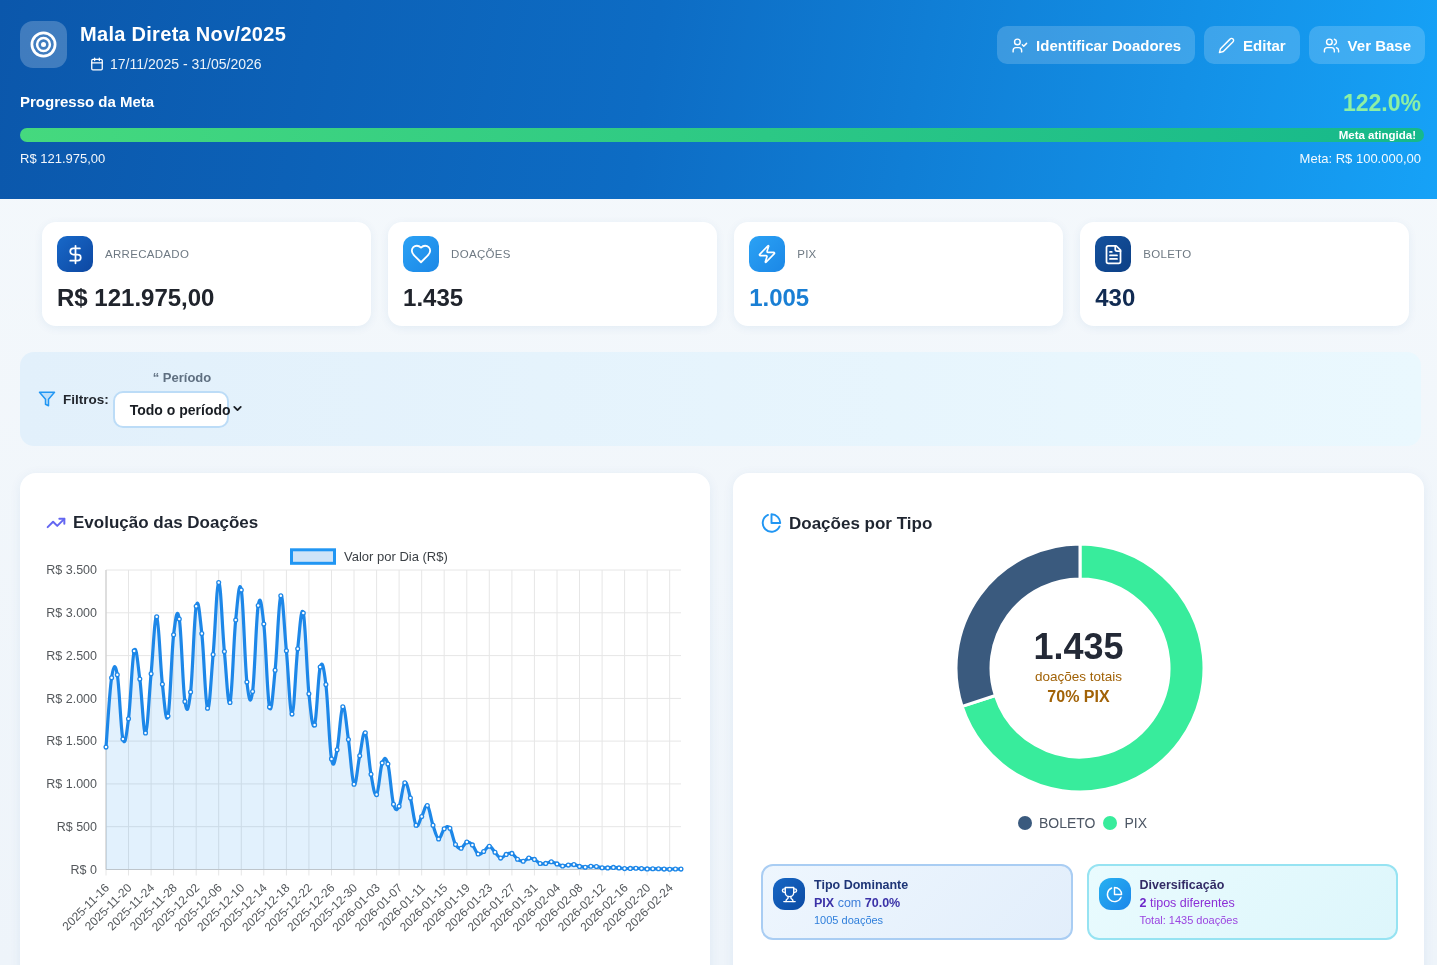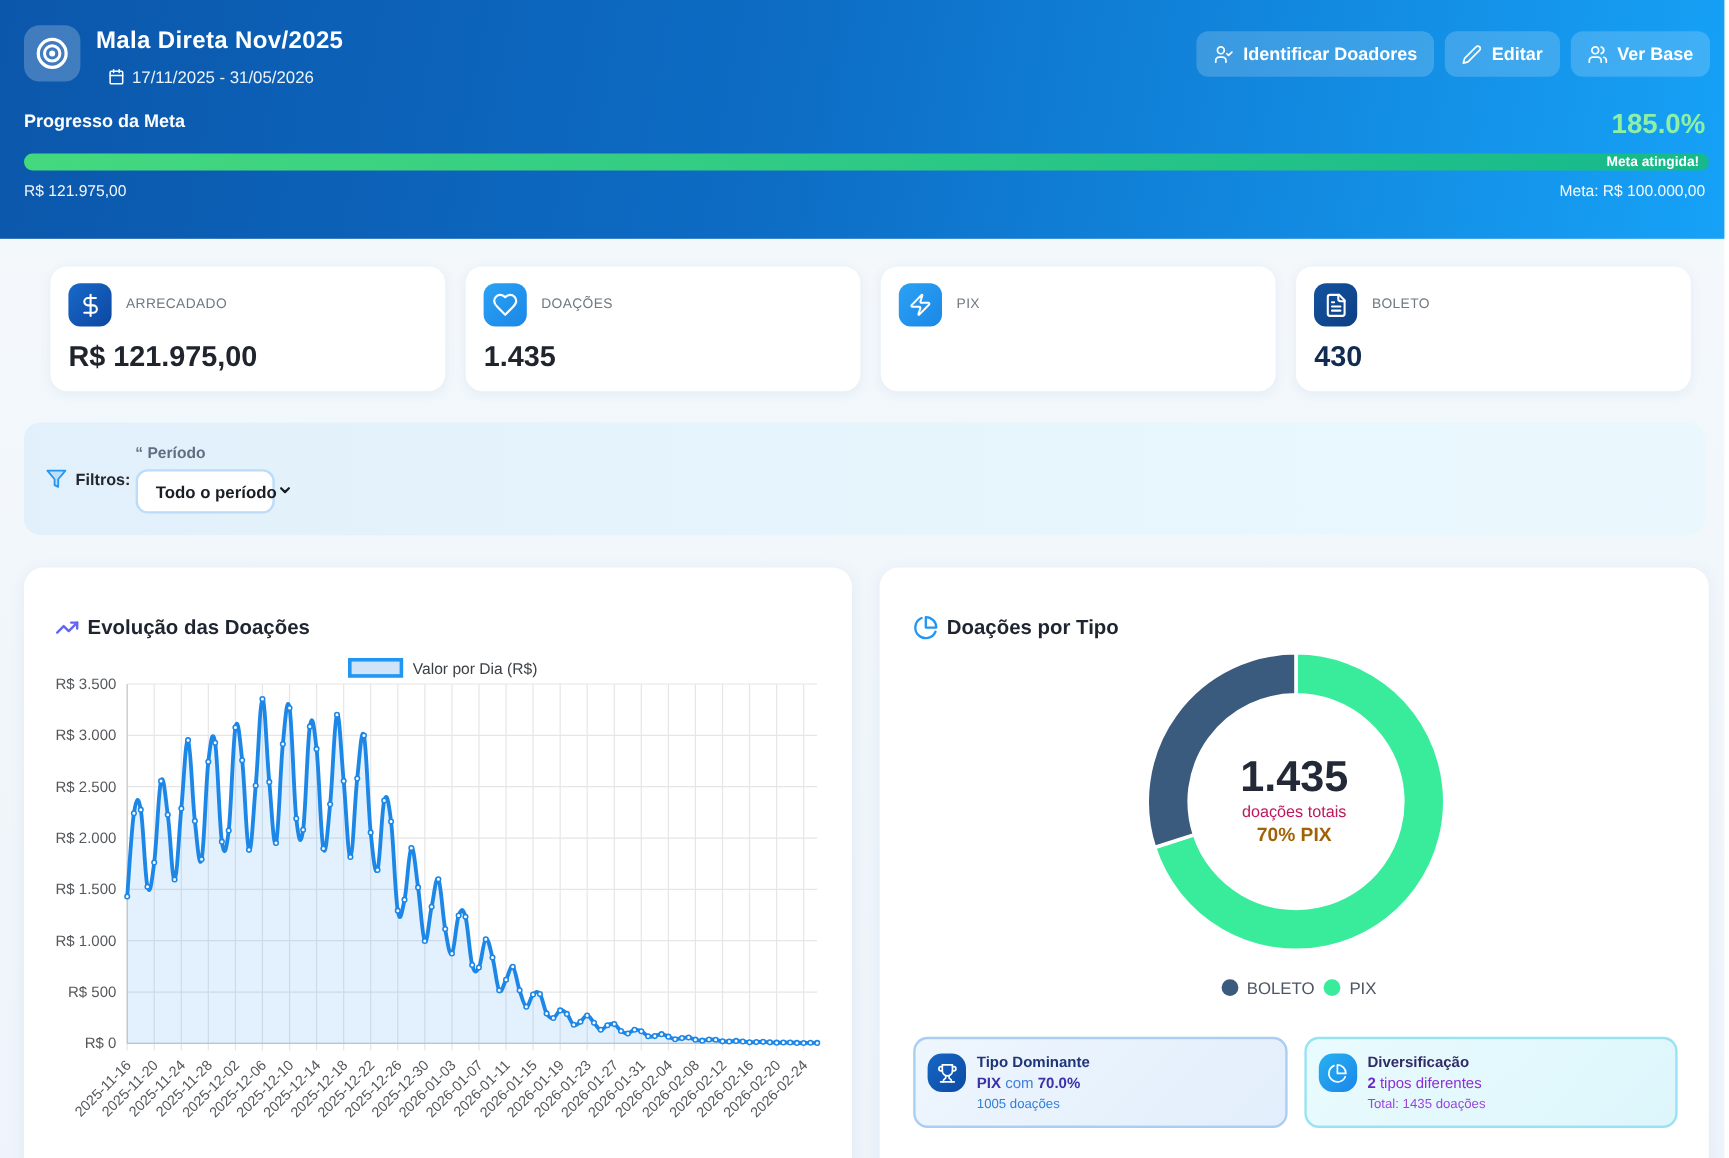--- a/index.html
+++ b/index.html
@@ -37,36 +37,36 @@
 .sval { font-size:24px; font-weight:800; color:#20242c; margin-top:12px; }
 .ic-blue-d { background:linear-gradient(135deg,#1869c9,#0d47a1); }
 .ic-blue { background:linear-gradient(135deg,#2ba2f5,#1b87e6); }
 .ic-navy { background:linear-gradient(135deg,#14529e,#0c3f85); }
 
 .fbar { margin:26px 16px 0 20px; height:94px; background:linear-gradient(90deg,#e2f0fb,#eaf8fe); border-radius:14px;
   display:flex; align-items:center; padding:0 18px; }
 .ftit { display:flex; align-items:center; gap:7px; font-size:13.5px; font-weight:700; color:#23272e; }
 .fgroup { margin-left:4px; }
 .fgroup2 { margin-left:14px; }
-.flab { font-size:13px; font-weight:700; color:#5f6f80; margin-bottom:6px; }
+.flab { font-size:13px; font-weight:700; color:#5f6f80; margin-bottom:6px;margin-left:40px; }
 .fsel { background:#fff; border:2px solid #bcdcf7; border-radius:10px; height:37px;
   display:flex; align-items:center; padding:0 5px 0 15px; font-size:14px; font-weight:700; color:#1a1e24; white-space:nowrap; }
 .fsel .chev { margin-left:auto; }
 
 .row2 { display:flex; gap:23px; margin:27px 13px 0 20px; }
 .bcard { background:#fff; border-radius:16px; box-shadow:0 2px 12px rgba(18,78,150,.07);
   position:relative; height:520px; flex:none; }
 .bcard.left { width:690px; }
 .bcard.right { width:691px; }
 .btitle { position:absolute; top:50px; left:26px; transform:translateY(-50%); display:flex; align-items:center; gap:7px;
   font-size:17px; font-weight:700; color:#1f2530; }
 
 .dcenter { position:absolute; left:0; width:691px; text-align:center; }
 .dnum { top:153px; font-size:36px; font-weight:800; color:#232936; line-height:41px; }
-.dsub { top:196px; font-size:13.5px; color:#be185d; }
+.dsub { top:196px; font-size:13.5px; color:#a16207; }
 .dpix { top:215px; font-size:16px; font-weight:700; color:#a16207; }
 .dlegend { position:absolute; top:342px; left:4px; width:691px; display:flex; justify-content:center; gap:8px;
   font-size:14px; color:#4b5563; }
 .dlegend div { display:flex; align-items:center; gap:7px; }
 .dot { width:14px; height:14px; border-radius:50%; }
 .minis { position:absolute; top:391px; left:28px; width:637px; display:flex; gap:14px; }
 .mini { flex:1; height:76px; border-radius:12px; padding:12px 10px; display:flex; gap:9px; }
 .mini.blue { background:linear-gradient(135deg,#eef6fe,#e2eefb); border:2px solid #a9cdf3; }
 .mini.cyan { background:linear-gradient(135deg,#e9fbfe,#ddf6fb); border:2px solid #96e3f2; }
 .micon { width:32px; height:32px; border-radius:12px; flex:none; display:flex; align-items:center; justify-content:center; }
@@ -103,21 +103,21 @@
           </svg> Editar</div>
       <div class="hbtn"><svg width="17" height="17" viewBox="0 0 24 24" fill="none" stroke="#fff" stroke-width="2" stroke-linecap="round" stroke-linejoin="round">
             <path d="M16 21v-2a4 4 0 0 0-4-4H6a4 4 0 0 0-4 4v2"></path>
             <circle cx="9" cy="7" r="4"></circle>
             <path d="M22 21v-2a4 4 0 0 0-3-3.87"></path>
             <path d="M16 3.13a4 4 0 0 1 0 7.75"></path>
           </svg> Ver Base</div>
     </div>
     <div class="plabel">
         <span class="l">Progresso da Meta</span>
-        <span class="r">185.0%</span>
+        <span class="r">122.0%</span>
       </div>
     <div class="pbar">
         <span>Meta atingida!</span>
       </div>
     <div class="pvals">
         <span>R$ 121.975,00</span>
         <span>Meta: R$ 100.000,00</span>
       </div>
   </div>
 
@@ -147,20 +147,21 @@
     </div>
     <div class="scard">
       <div class="srow">
           <div class="sicon ic-blue">
             <svg width="20" height="20" viewBox="0 0 24 24" fill="none" stroke="#fff" stroke-width="2" stroke-linecap="round" stroke-linejoin="round">
               <path d="M4 14a1 1 0 0 1-.78-1.63l9.9-10.2a.5.5 0 0 1 .86.46l-1.92 6.02A1 1 0 0 0 13 10h7a1 1 0 0 1 .78 1.63l-9.9 10.2a.5.5 0 0 1-.86-.46l1.92-6.02A1 1 0 0 0 11 14z"></path>
             </svg>
           </div>
           <div class="slabel">PIX</div>
         </div>
+      <div class="sval" style="color:#1a7fd4;">1.005</div>
     </div>
     <div class="scard">
       <div class="srow">
           <div class="sicon ic-navy">
             <svg width="21" height="21" viewBox="0 0 24 24" fill="none" stroke="#fff" stroke-width="2" stroke-linecap="round" stroke-linejoin="round">
               <path d="M15 2H6a2 2 0 0 0-2 2v16a2 2 0 0 0 2 2h12a2 2 0 0 0 2-2V7Z"></path>
               <path d="M14 2v4a2 2 0 0 0 2 2h4"></path>
               <path d="M16 13H8M16 17H8M10 9H8"></path>
             </svg>
           </div>

